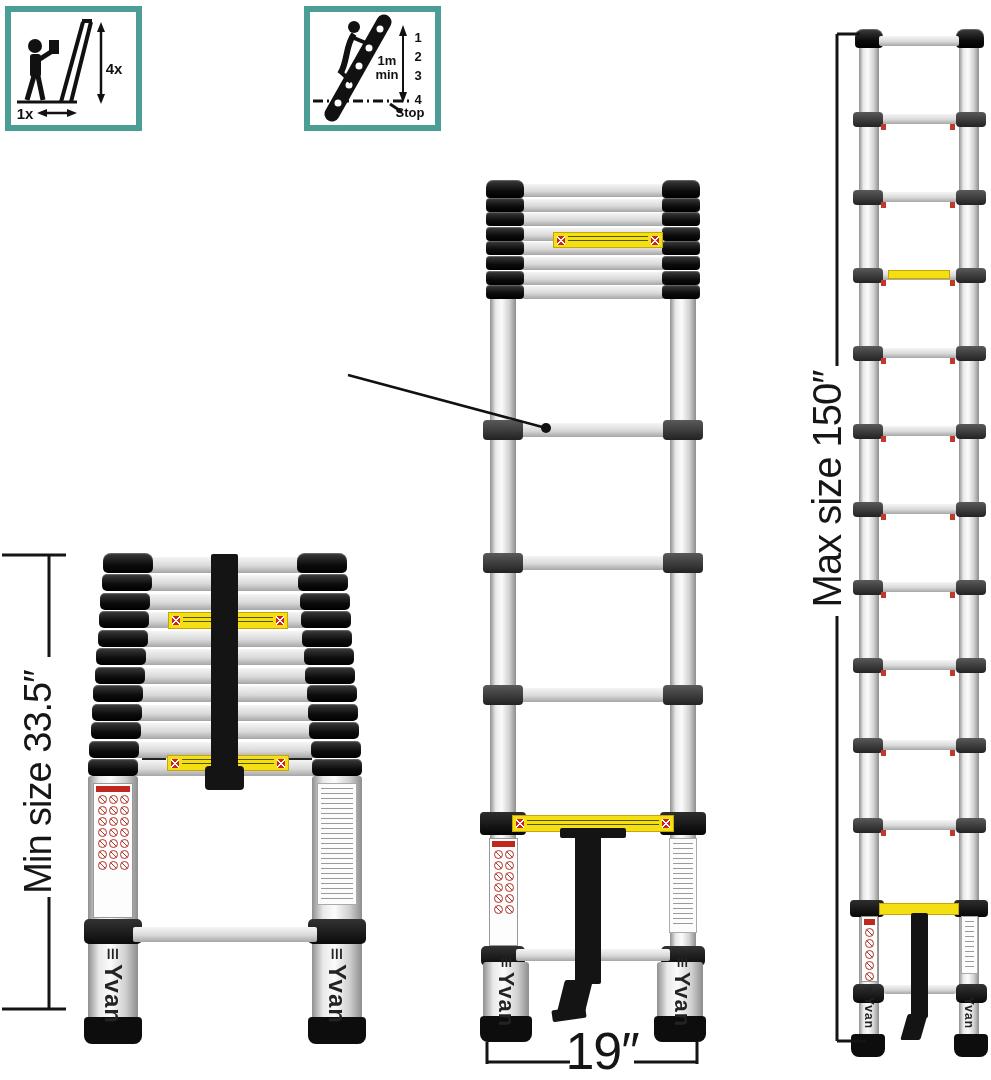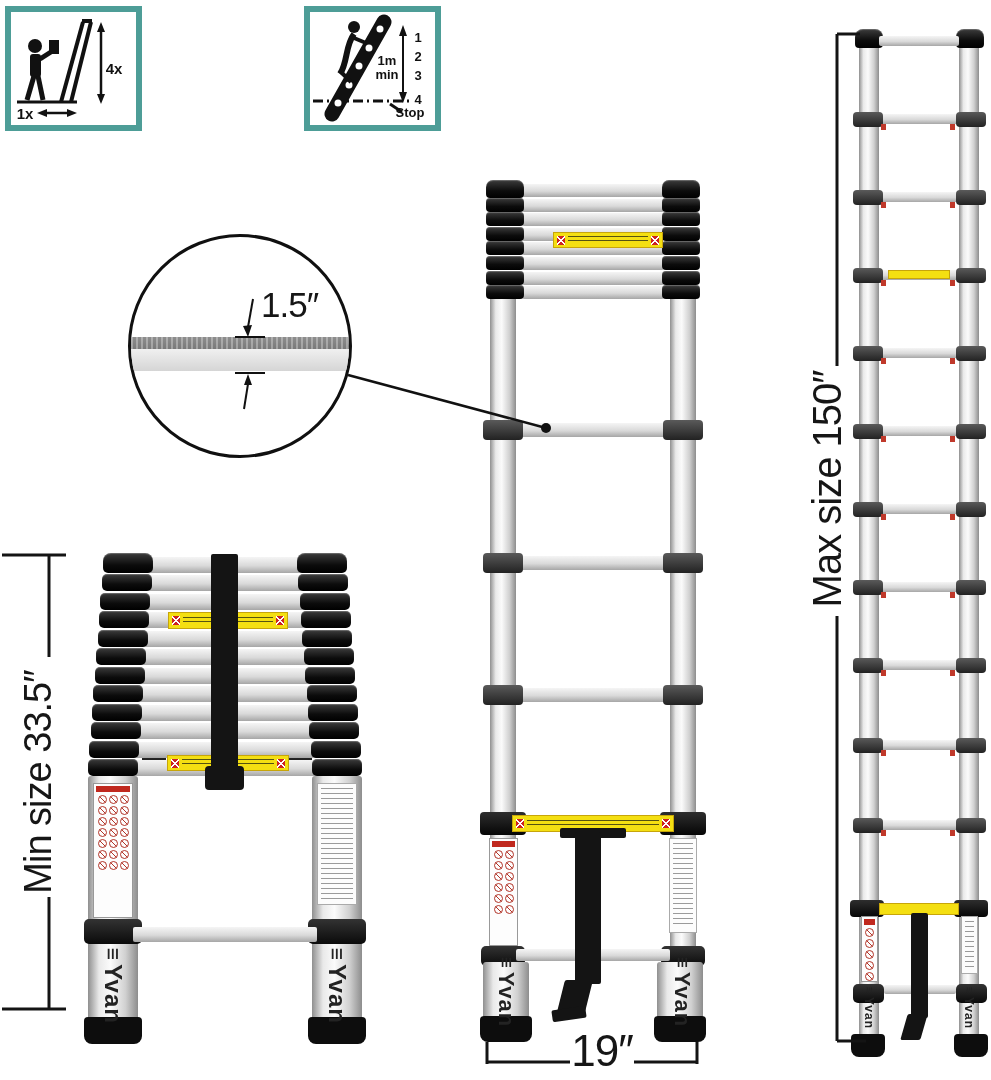--- a/index.html
+++ b/index.html
@@ -110,33 +110,20 @@
       <text x="77" y="53" text-anchor="middle" class="bt" font-size="13">1m</text>
       <text x="77" y="67" text-anchor="middle" class="bt" font-size="13">min</text>
       <text x="108" y="30" text-anchor="middle" class="bt" font-size="13">1</text>
       <text x="108" y="49" text-anchor="middle" class="bt" font-size="13">2</text>
       <text x="108" y="68" text-anchor="middle" class="bt" font-size="13">3</text>
       <text x="108" y="92" text-anchor="middle" class="bt" font-size="13">4</text>
       <text x="100" y="105" text-anchor="middle" class="bt" font-size="13">Stop</text>
     </svg>
   </div>
 
-  <div class="callout">
-    <div class="darkbar"></div>
-    <div class="lightbar"></div>
-    <svg class="abs" style="left:0;top:0" width="224" height="224">
-      <line x1="104" y1="100" x2="134" y2="100" stroke="#111" stroke-width="2"></line>
-      <line x1="122" y1="62" x2="117" y2="90" stroke="#111" stroke-width="2"></line>
-      <polygon points="112,89 117,100 121,88" fill="#111"></polygon>
-      <line x1="104" y1="136" x2="134" y2="136" stroke="#111" stroke-width="2"></line>
-      <line x1="113" y1="172" x2="117" y2="147" stroke="#111" stroke-width="2"></line>
-      <polygon points="113,148 117,137 121,148" fill="#111"></polygon>
-    </svg>
-    <div class="abs" style="left:130px;top:48px;font-size:35px;color:#161616;letter-spacing:-1px">1.5″</div>
-  </div>
 
   <div id="ladder-collapsed">
     <div class="tube" style="left:88px;top:776px;width:50px;height:246px"></div>
     <div class="tube" style="left:312px;top:776px;width:50px;height:246px"></div>
     <div class="sticker-y" style="left:168px;top:612px;width:120px;height:17px">
       <span class="redsq"></span>
       <span class="warnlines"></span>
       <span class="redsq"></span>
     </div>
     <div class="sticker-y" style="left:167px;top:755px;width:122px;height:16px">
@@ -402,21 +389,21 @@
       <div class="red-tick" style="left: 881px; top: 830px; width: 5px; height: 6px;"></div>
       <div class="red-tick" style="left: 950px; top: 830px; width: 5px; height: 6px;"></div>
       <div class="sticker-y" style="left: 879px; top: 903px; width: 80px; height: 12px;"></div>
       <div class="clamp-dark" style="left: 850px; top: 900px; width: 34px; height: 17px;"></div>
       <div class="clamp-dark" style="left: 954px; top: 900px; width: 34px; height: 17px;"></div>
       <div class="rung-bar" style="left: 884px; top: 985px; width: 72px; height: 9px;"></div>
     </div>
 
   <div class="dim-label dim-rot" style="left:38px;top:782px;font-size:38px">Min size 33.5″</div>
   <div class="dim-label dim-rot" style="left:827px;top:489px;font-size:40px">Max size 150″</div>
-  <div class="dim-label" style="left:602px;top:1051px;font-size:44px">19″</div>
+  <div class="dim-label" style="left:602px;top:1051px;font-size:52px">19″</div>
 
   <svg class="overlay-svg" width="991" height="1080">
     <line x1="348" y1="375" x2="546" y2="428" stroke="#111" stroke-width="2.5"></line>
     <circle cx="546" cy="428" r="5" fill="#111"></circle>
     <g stroke="#141414" stroke-width="3">
       <line x1="2" y1="555" x2="66" y2="555"></line>
       <line x1="49" y1="555" x2="49" y2="657"></line>
       <line x1="49" y1="897" x2="49" y2="1009"></line>
       <line x1="2" y1="1009" x2="66" y2="1009"></line>
     </g>

